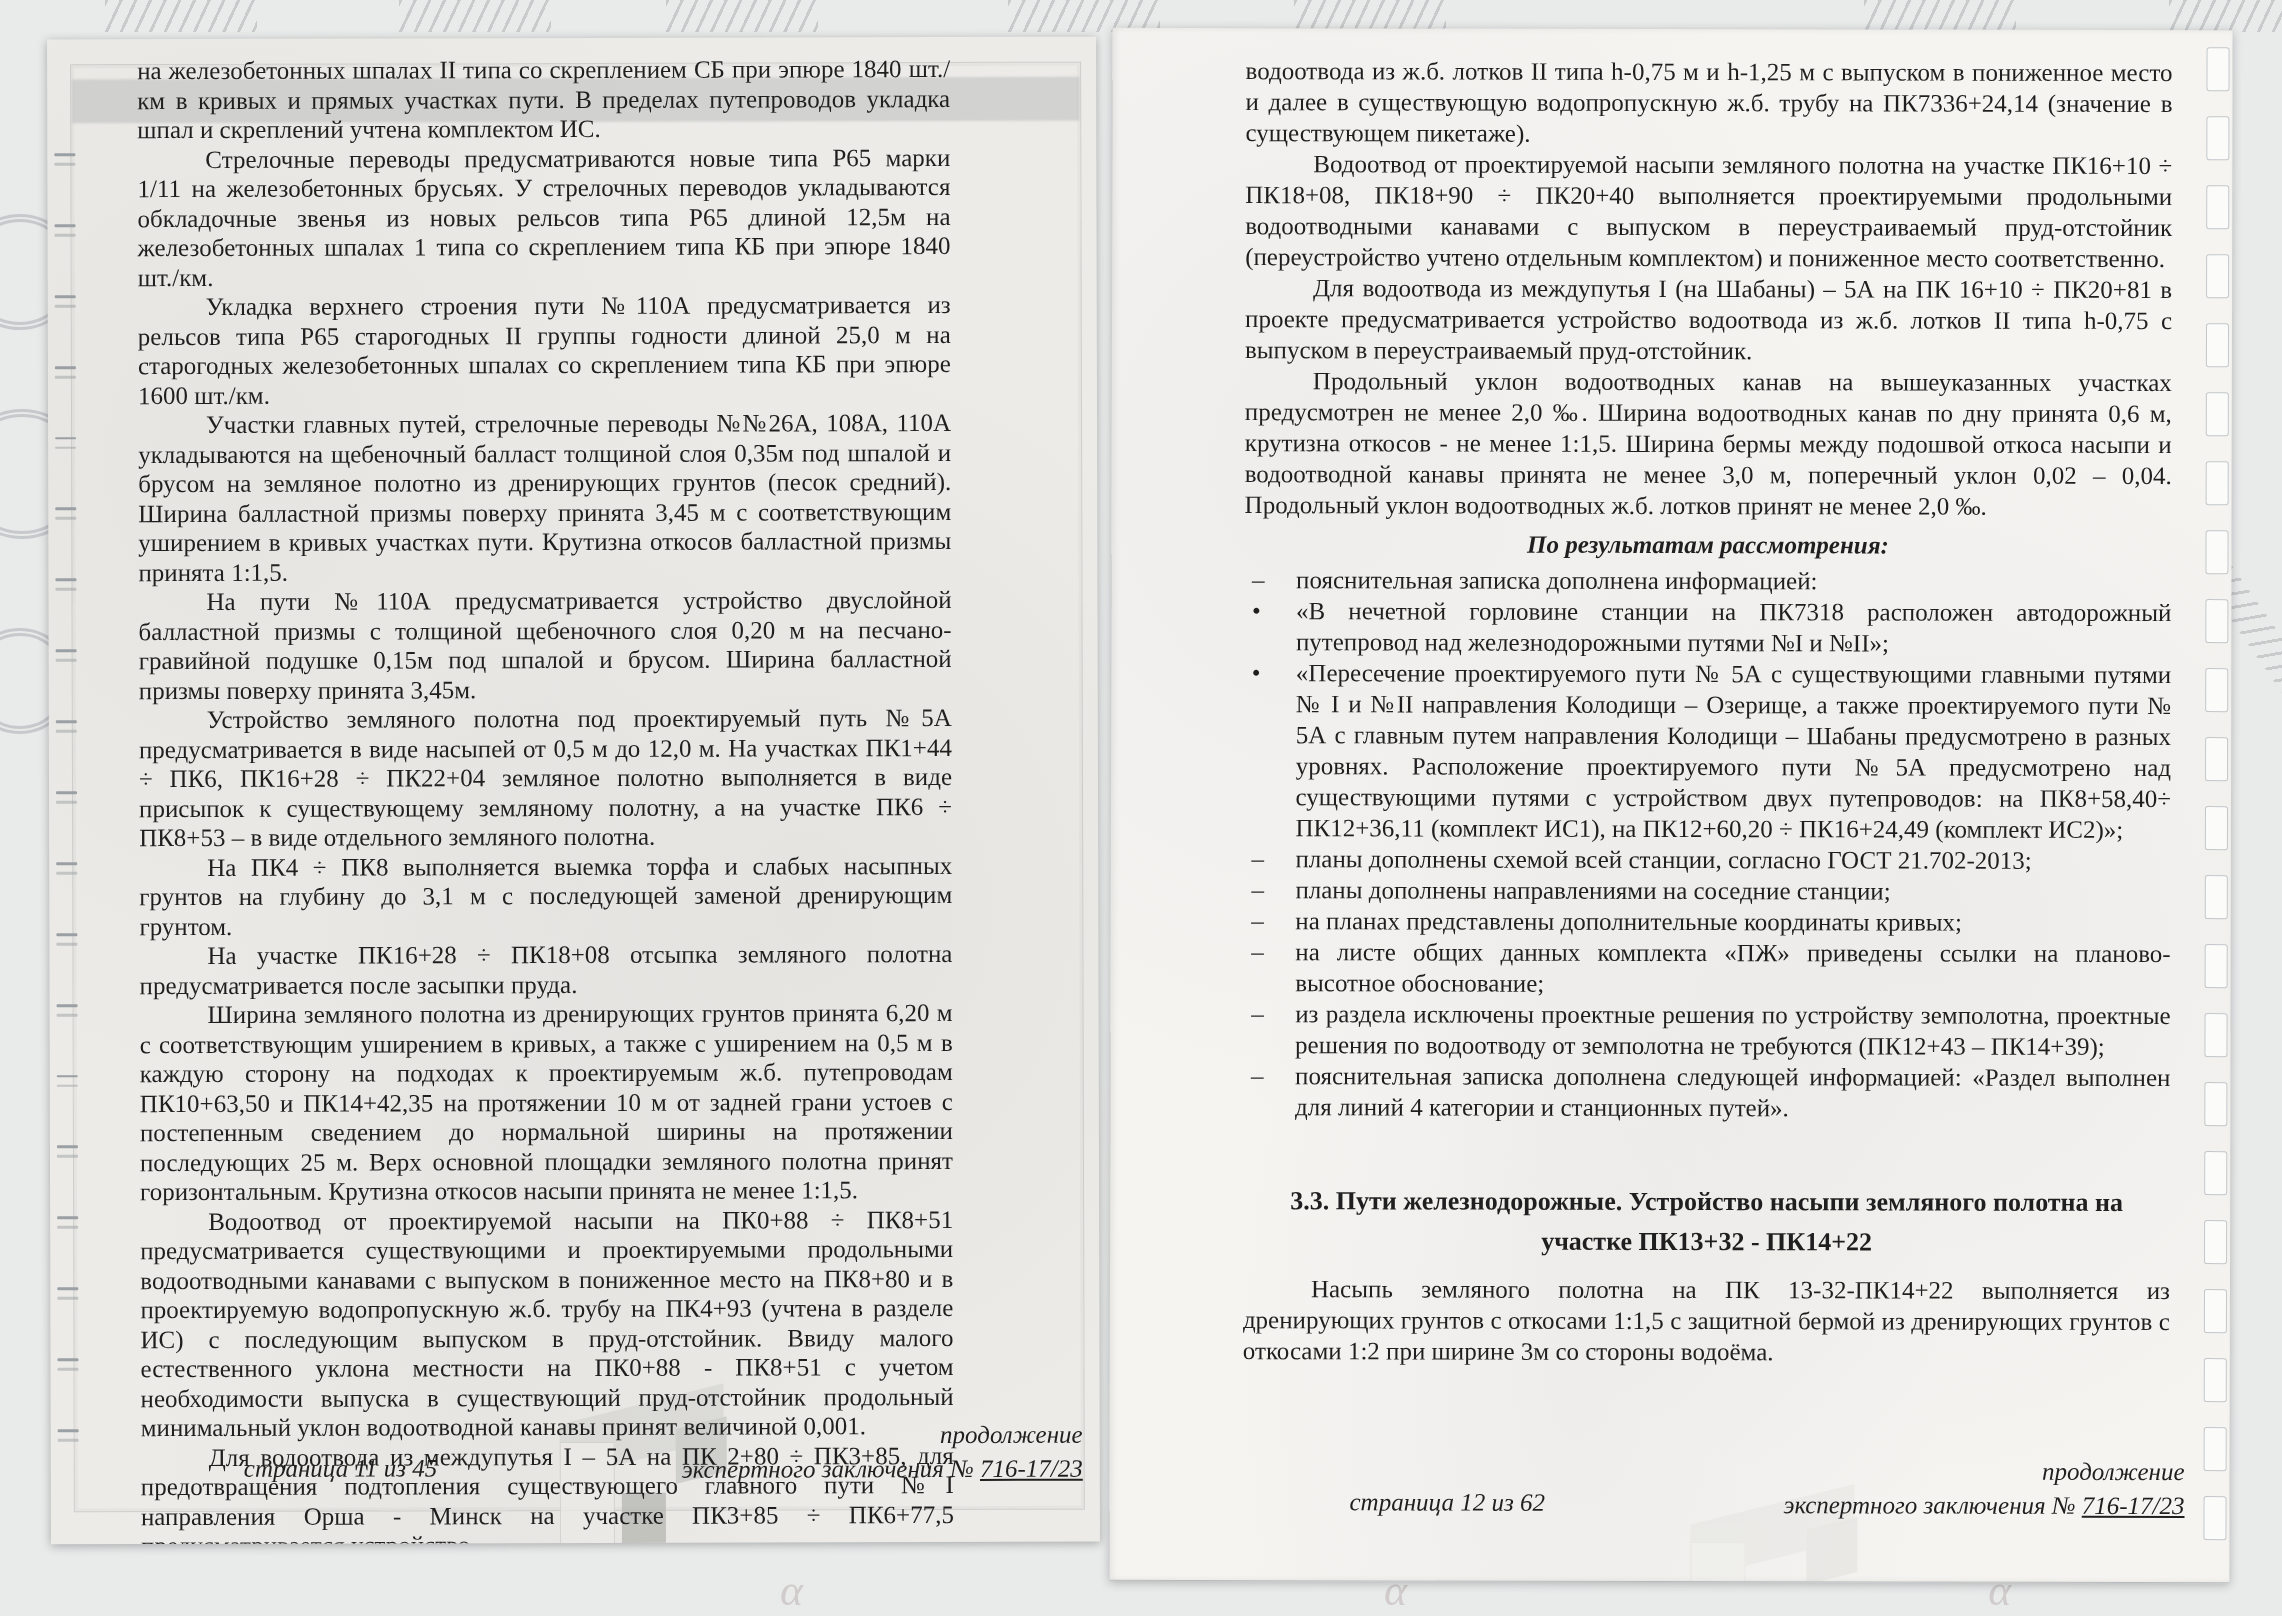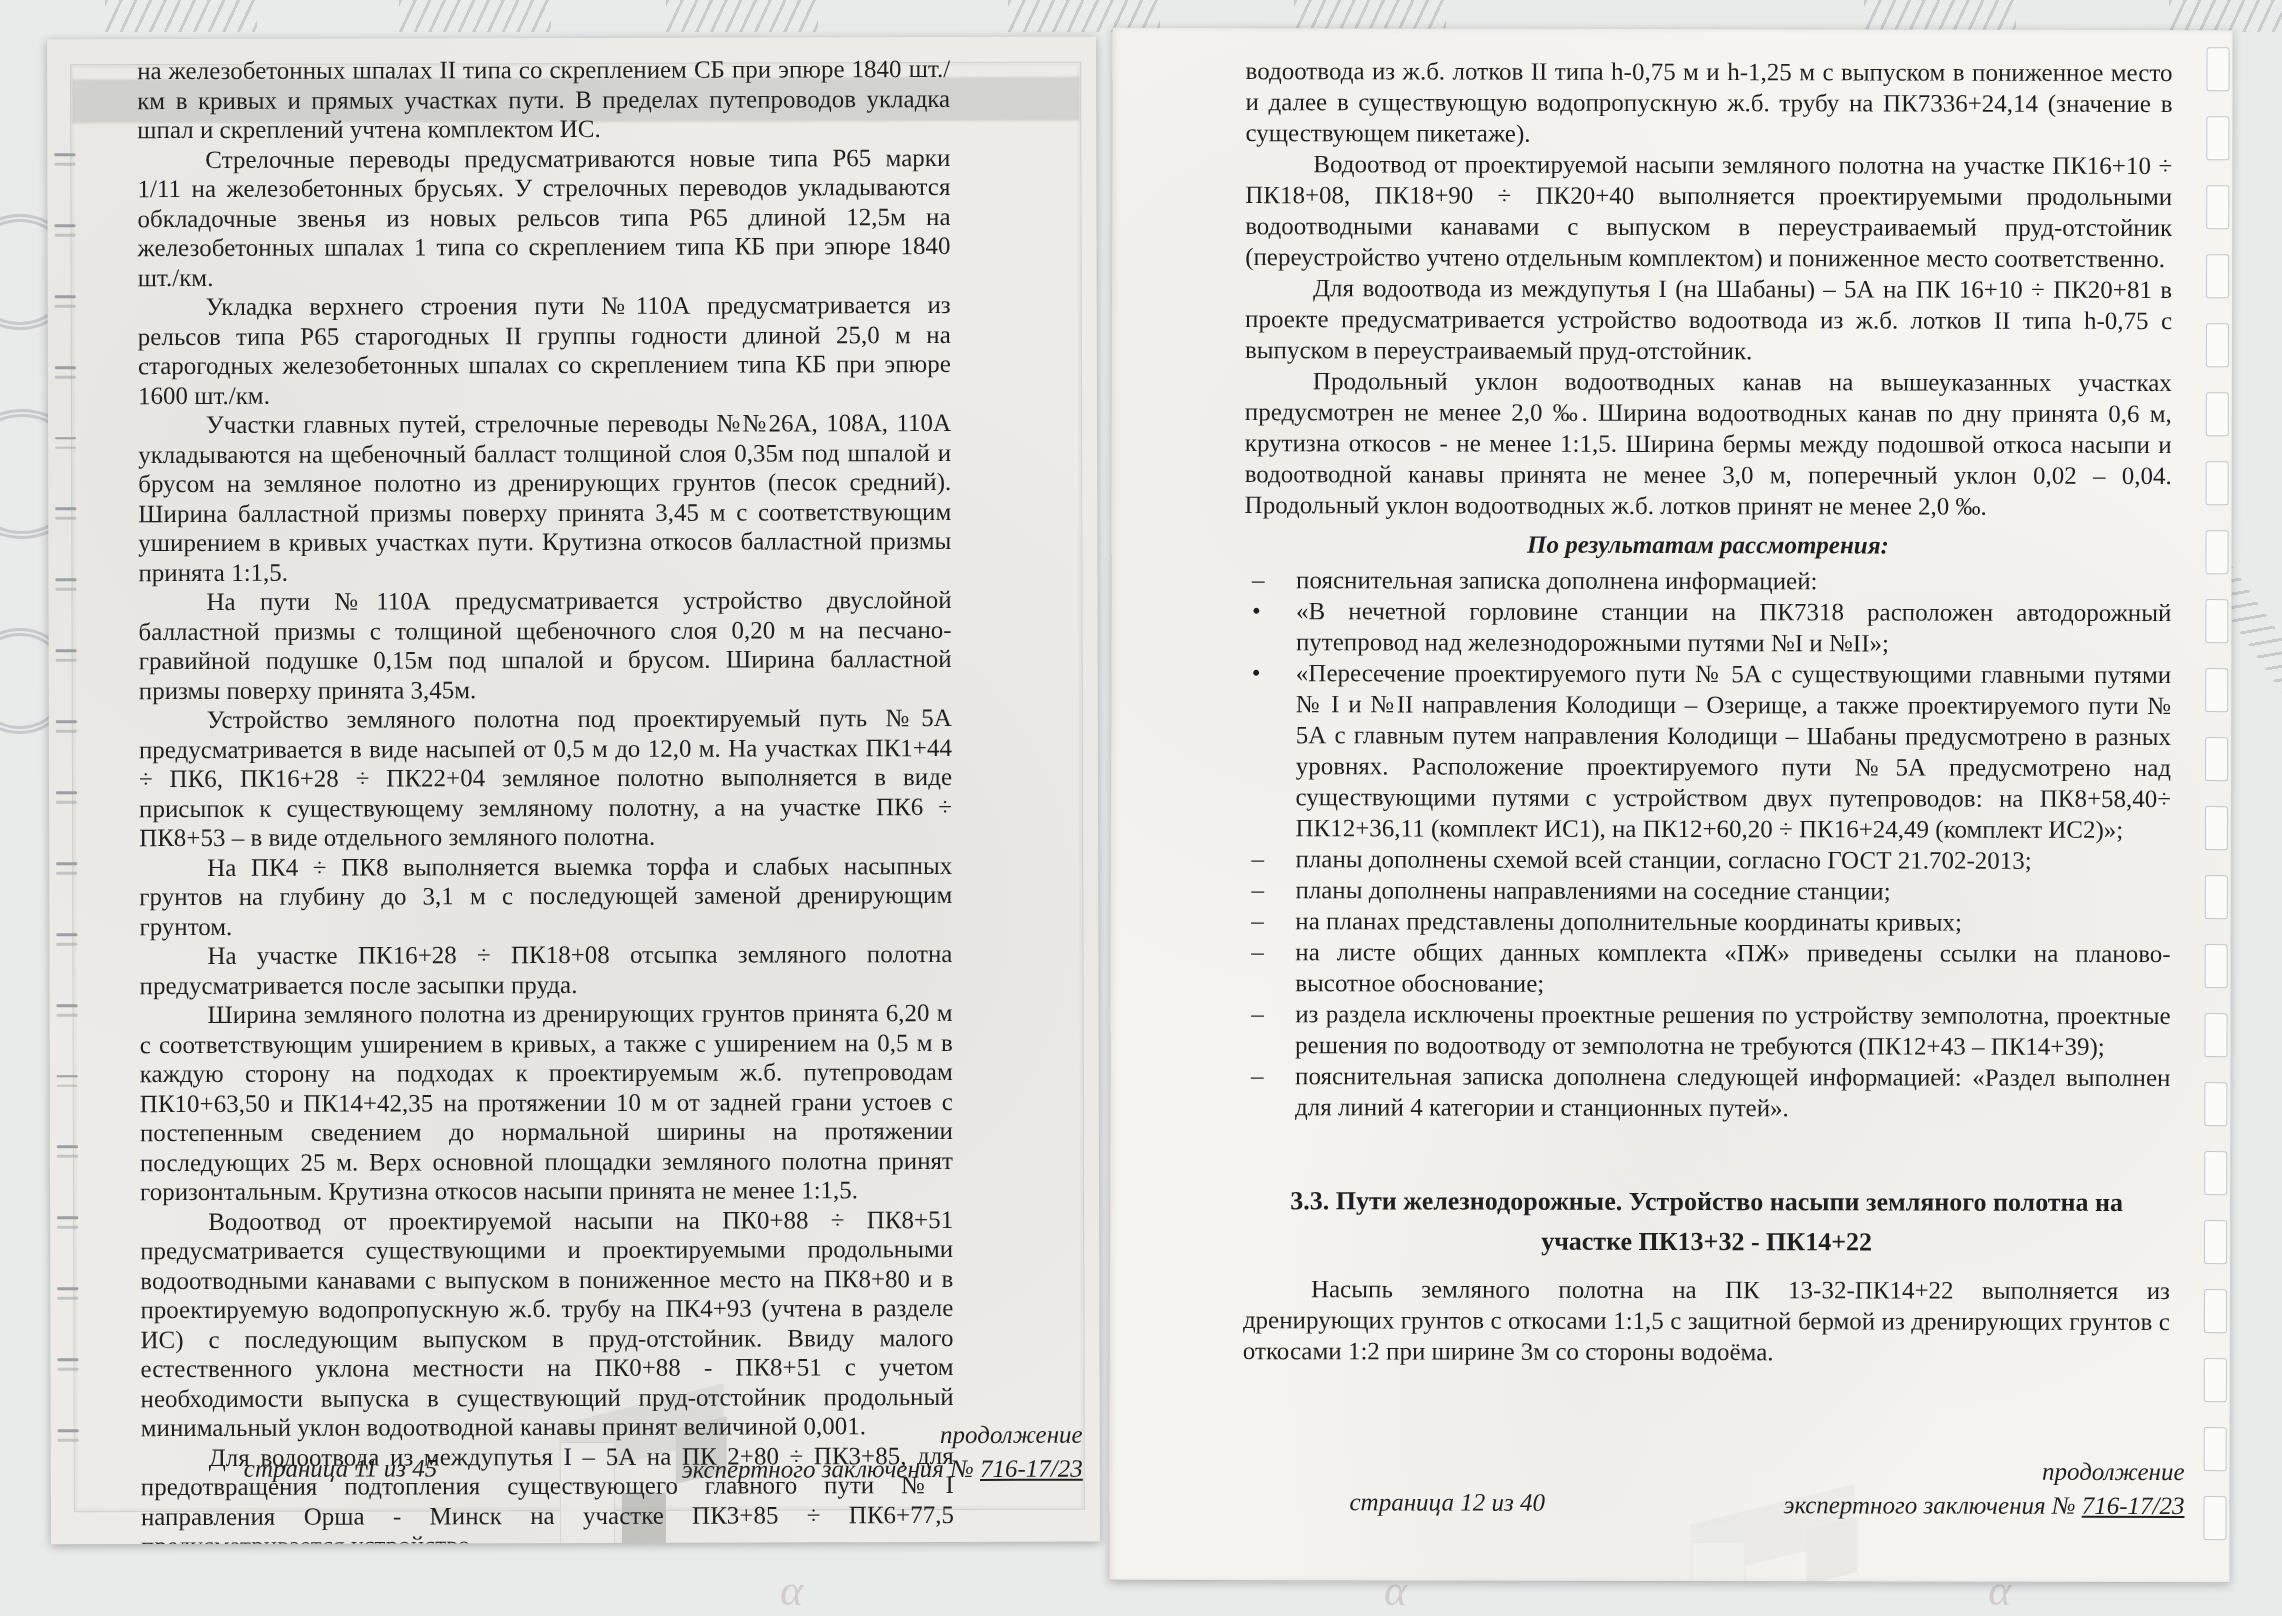--- a/index.html
+++ b/index.html
@@ -209,20 +209,20 @@
   </div>
 
   <div class="logo">
     <div class="slab"></div>
     <div class="face"></div>
     <div class="col"></div>
 
   </div>
 
   <div class="footer">
-    <span class="page-label">страница 12 из 40</span>
+    <span class="page-label">страница 12 из 62</span>
     <span class="cont-block">
       <span>продолжение</span><br>
       <span>экспертного заключения № </span><span class="cont-number">716-17/23</span>
     </span>
   </div>
 </div>
 
 
 </body></html>

